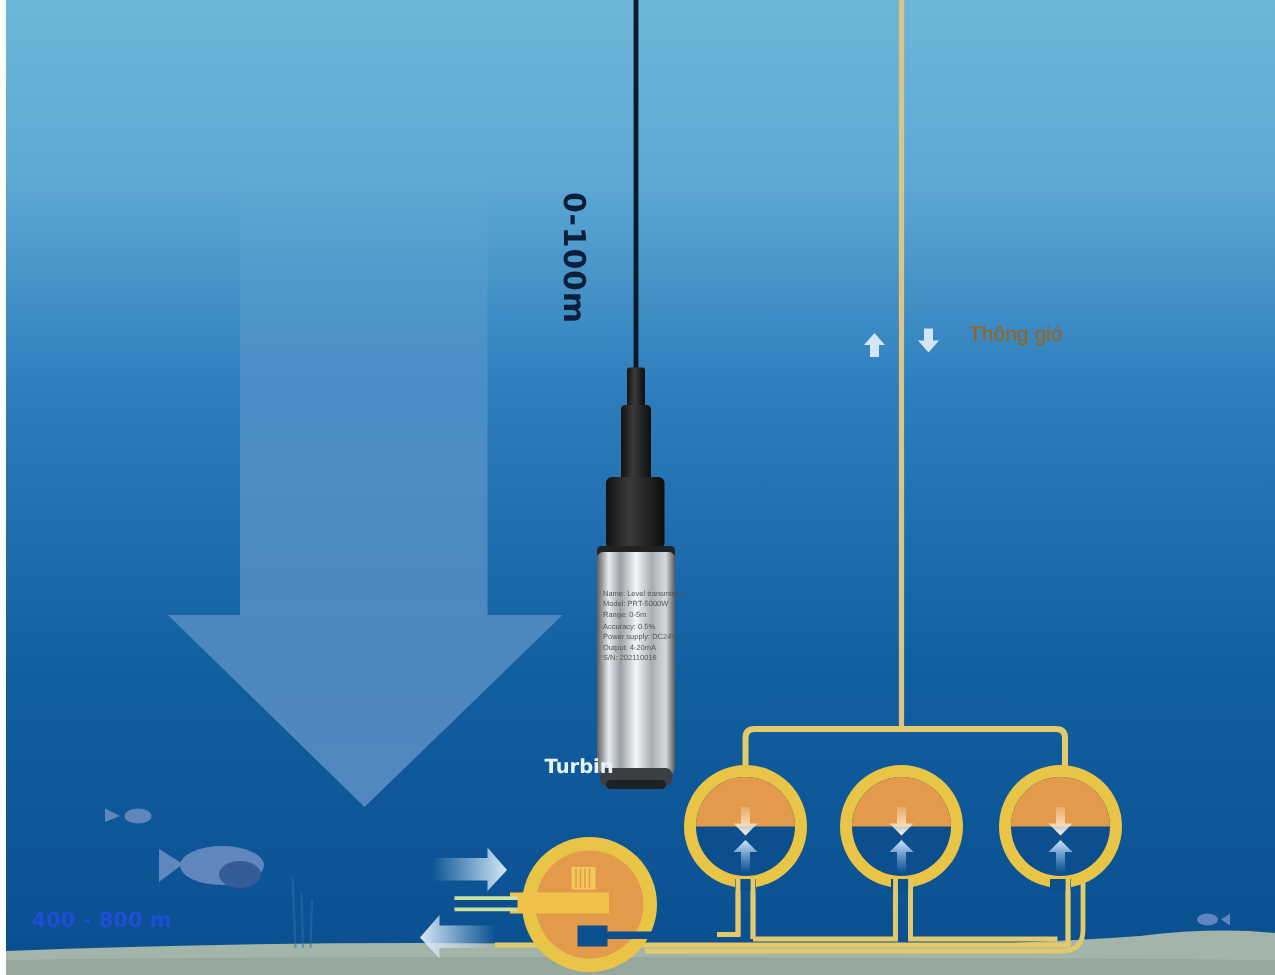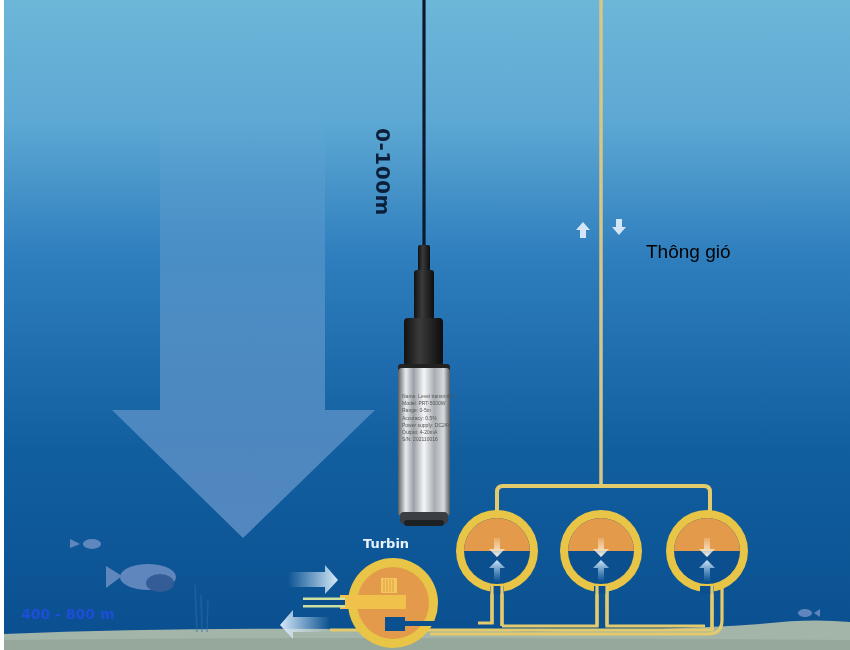--- a/index.html
+++ b/index.html
@@ -1,22 +1,22 @@
 <!DOCTYPE html>
 <html><head>
 <meta charset="utf-8">
 <style>
   html,body{margin:0;padding:0;}
   body{width:850px;height:650px;overflow:hidden;background:#fff;font-family:"Liberation Sans",sans-serif;}
   #stage{position:relative;width:850px;height:650px;}
   svg{display:block;}
   .lbl{position:absolute;}
   #depth-label{left:368px;top:125px;color:#0b1f3a;font-family:"DejaVu Sans",sans-serif;font-weight:bold;font-size:20px;transform-origin:0 0;transform:translate(0,0) rotate(90deg);left:395px;top:128px;white-space:nowrap;letter-spacing:0.5px;}
-  #vent-label{left:646px;top:214px;color:#000000;font-size:19px;margin-top:27px;}
-  #turbine-label{left:363px;top:536px;color:#e8f3fb;font-family:"DejaVu Sans",sans-serif;font-weight:bold;font-size:13px;}
+  #vent-label{left:646px;top:214px;color:#a16207;font-size:14px;}
+  #turbine-label{left:363px;top:504px;color:#e8f3fb;font-family:"DejaVu Sans",sans-serif;font-weight:bold;font-size:13px;}
   #seabed-depth-label{left:21px;top:606px;color:#1d4ed8;font-family:"DejaVu Sans",sans-serif;font-weight:bold;font-size:14px;}
   #sensor-spec{position:absolute;left:402px;top:393px;font-size:5px;line-height:7.2px;color:#555;font-family:"Liberation Sans",sans-serif;}
   #sensor-spec div{white-space:nowrap;}
 </style>
 </head>
 <body>
 
 <div id="stage">
 <svg width="850" height="650" viewBox="0 0 850 650">
   <defs>

